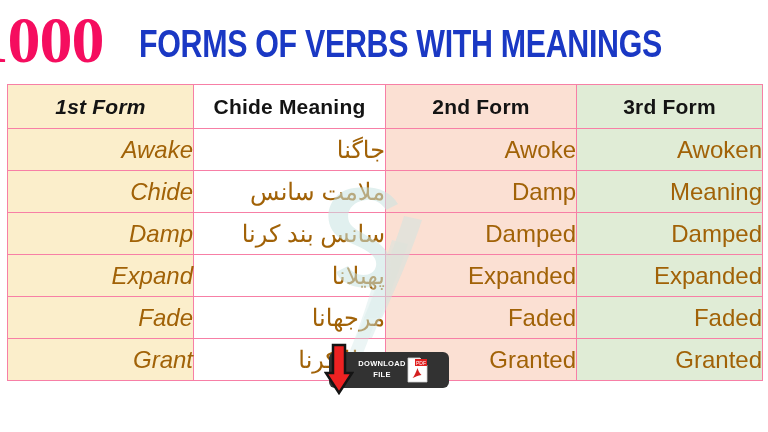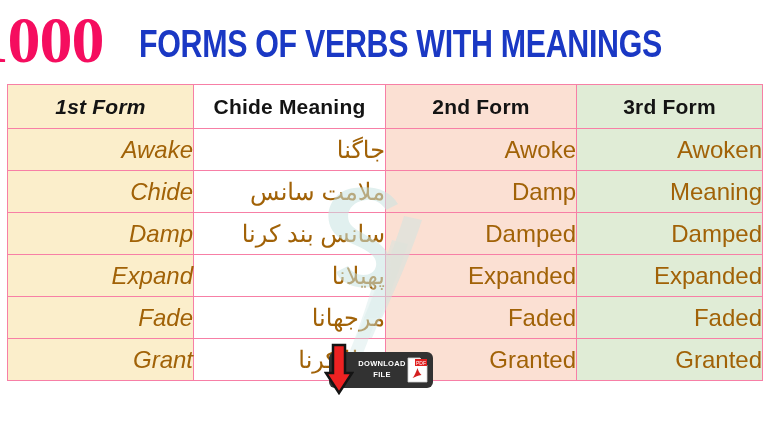--- a/index.html
+++ b/index.html
@@ -118,20 +118,21 @@
     position: absolute;
     left: 329px;
     top: 352px;
     width: 104px;
     height: 36px;
     background: #323232;
     border-radius: 6px;
     z-index: 5;
     display: flex;
     align-items: center;
+    padding-left: 16px;
   }
   #download-arrow {
     position: absolute;
     left: -5px;
     top: -9px;
     width: 30px;
     height: 54px;
     z-index: 6;
   }
   #download-label {

